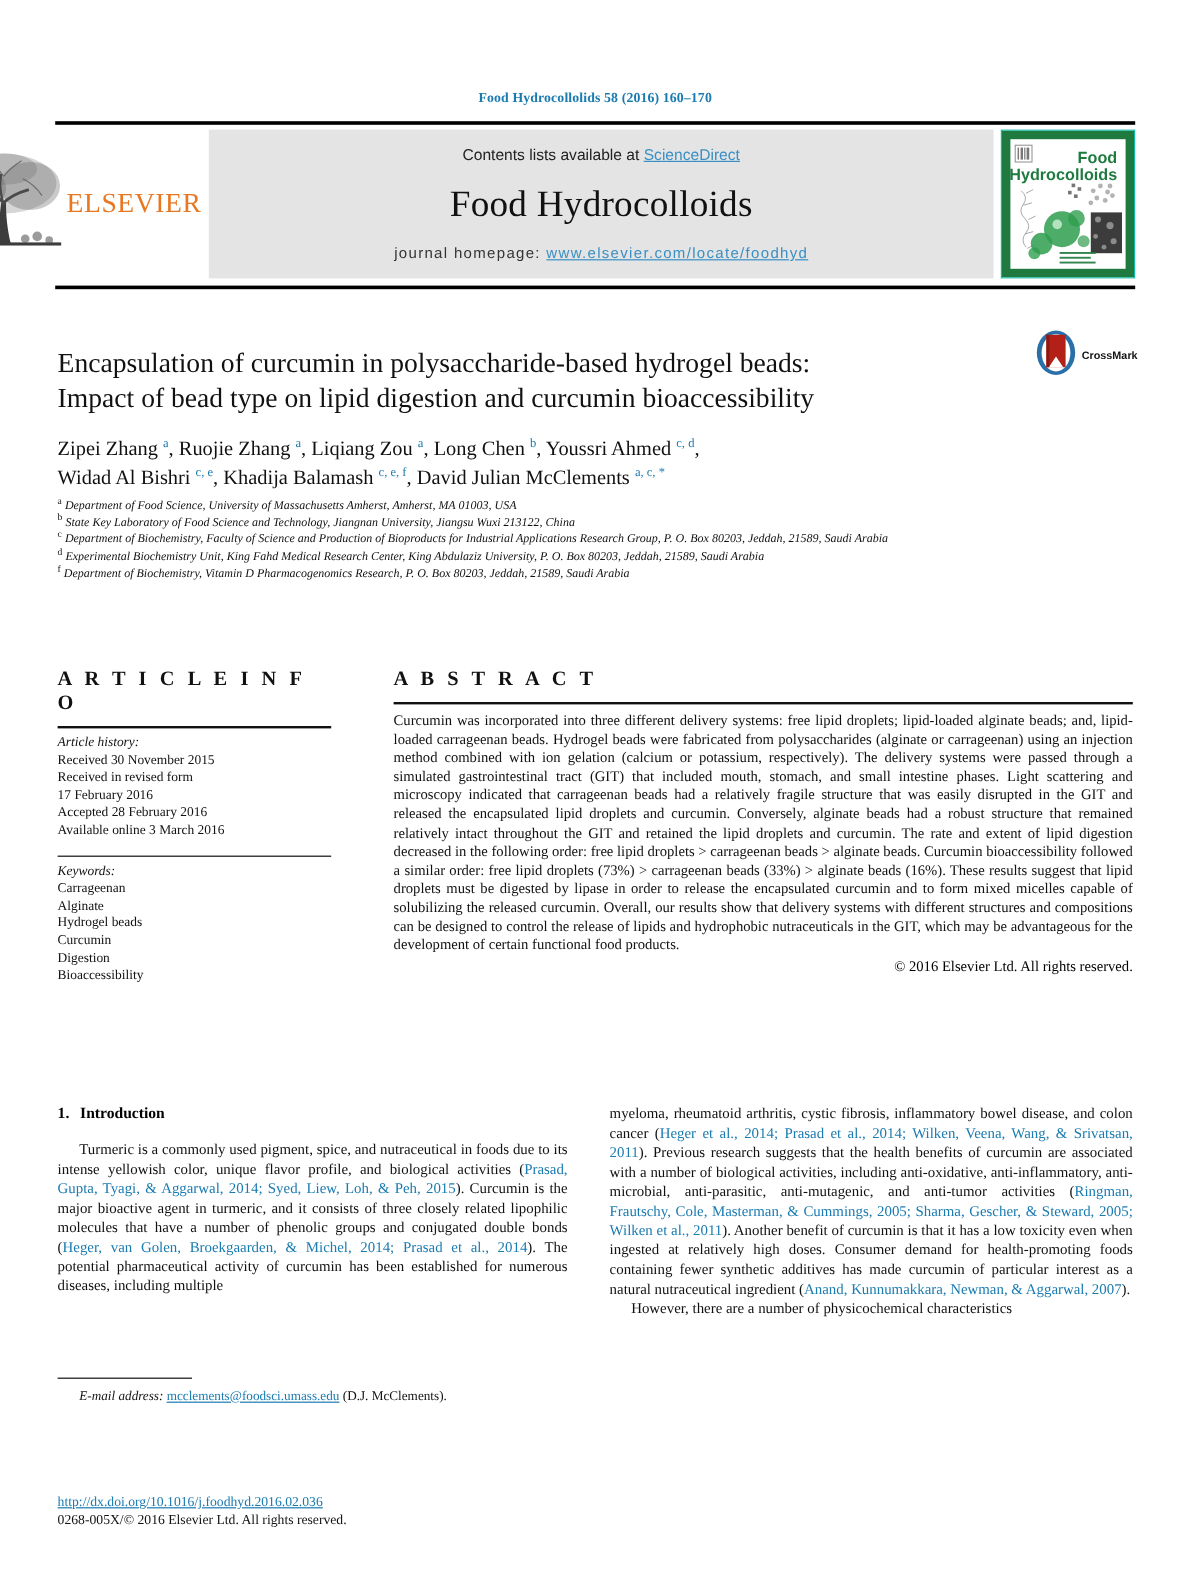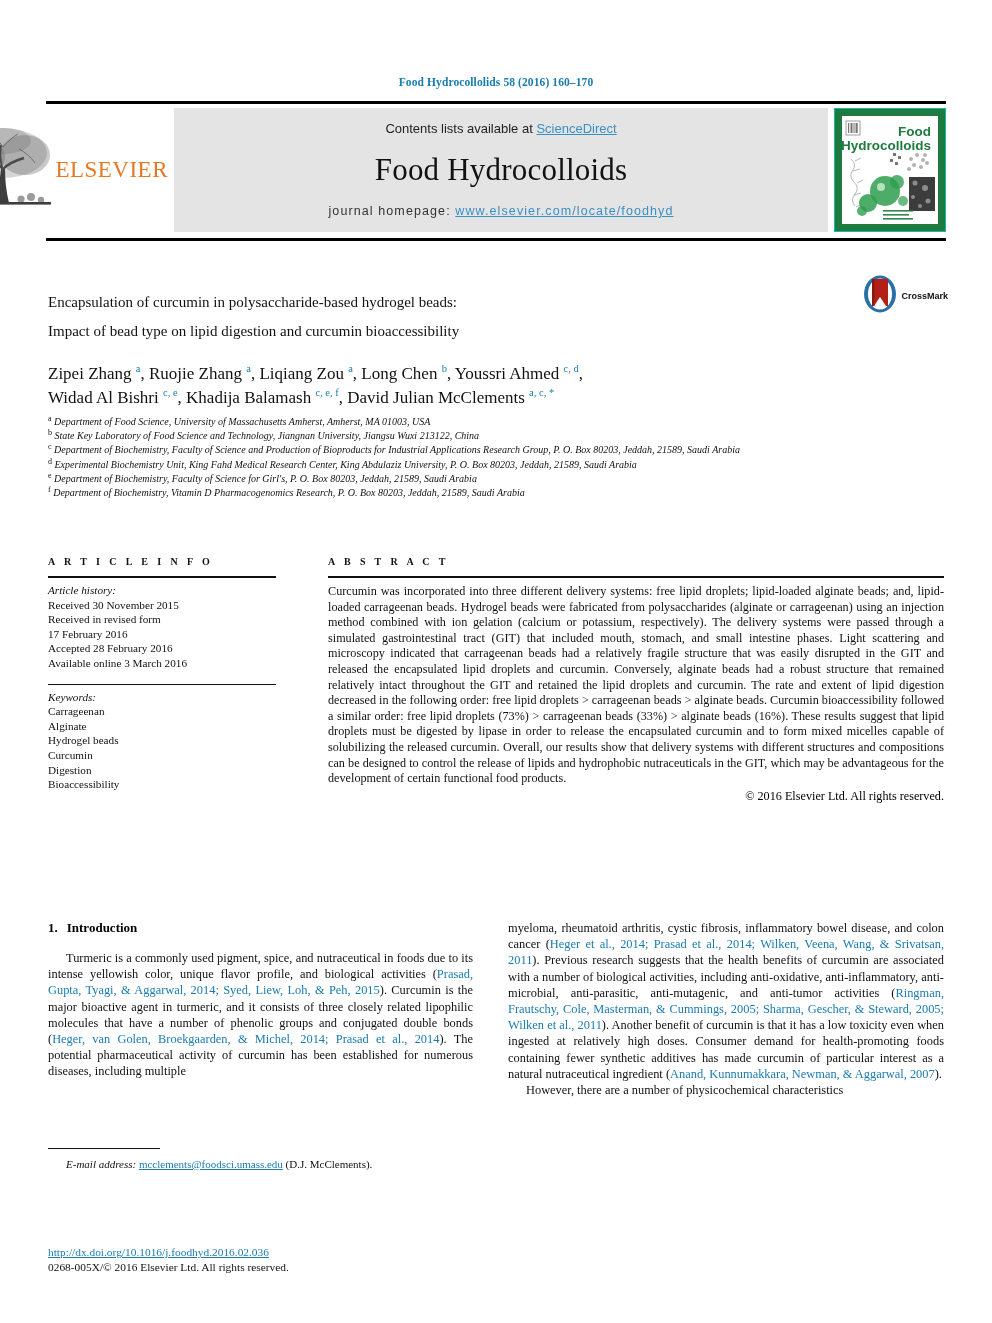--- a/index.html
+++ b/index.html
@@ -119,21 +119,21 @@
   }
 
   
   .title-block {
     position: absolute;
     left: 48px; top: 288px;
     width: 790px;
   }
   .paper-title {
     font-family: "Liberation Serif", serif;
-    font-size: 15px;
+    font-size: 23px;
     line-height: 29px;
     color: #111;
     font-weight: normal;
     margin: 0;
   }
   .crossmark {
     position: absolute;
     left: 848px; top: 275px;
     width: 100px; height: 42px;
     display: flex;
@@ -189,21 +189,21 @@
     width: 228px;
   }
   .abs-col {
     position: absolute;
     left: 328px; top: 556px;
     width: 616px;
   }
   .section-head {
     font-family: "Liberation Serif", serif;
     font-weight: bold;
-    font-size: 10px;
+    font-size: 17px;
     letter-spacing: 3.4px;
     color: #111;
     margin-bottom: 9px;
   }
   .hr-dark { height: 2px; background: #111; }
   .hr-thin { height: 1px; background: #111; }
   .info-body {
     font-family: "Liberation Serif", serif;
     font-size: 11.2px;
     line-height: 14.6px;
@@ -432,21 +432,20 @@
   <div class="authors">
     <div>Zipei Zhang <sup>a</sup>, Ruojie Zhang <sup>a</sup>, Liqiang Zou <sup>a</sup>, Long Chen <sup>b</sup>, Youssri Ahmed <sup>c, d</sup>,</div>
     <div>Widad Al Bishri <sup>c, e</sup>, Khadija Balamash <sup>c, e, f</sup>, David Julian McClements <sup>a, c, *</sup></div>
   </div>
 
   <div class="affiliations">
     <div class="aff-line"><sup>a</sup> Department of Food Science, University of Massachusetts Amherst, Amherst, MA 01003, USA</div>
     <div class="aff-line"><sup>b</sup> State Key Laboratory of Food Science and Technology, Jiangnan University, Jiangsu Wuxi 213122, China</div>
     <div class="aff-line"><sup>c</sup> Department of Biochemistry, Faculty of Science and Production of Bioproducts for Industrial Applications Research Group, P. O. Box 80203, Jeddah, 21589, Saudi Arabia</div>
     <div class="aff-line"><sup>d</sup> Experimental Biochemistry Unit, King Fahd Medical Research Center, King Abdulaziz University, P. O. Box 80203, Jeddah, 21589, Saudi Arabia</div>
-    <div class="aff-line"><sup>e</sup> Department of Biochemistry, Faculty of Science for Girl's, P. O. Box 80203, Jeddah, 21589, Saudi Arabia</div>
     <div class="aff-line"><sup>f</sup> Department of Biochemistry, Vitamin D Pharmacogenomics Research, P. O. Box 80203, Jeddah, 21589, Saudi Arabia</div>
   </div>
 
   <div class="info-col">
     <div class="section-head">A R T I C L E   I N F O</div>
     <div class="hr-dark"></div>
     <div class="info-body">
       <div class="lbl">Article history:</div>
       <div>Received 30 November 2015</div>
       <div>Received in revised form</div>

